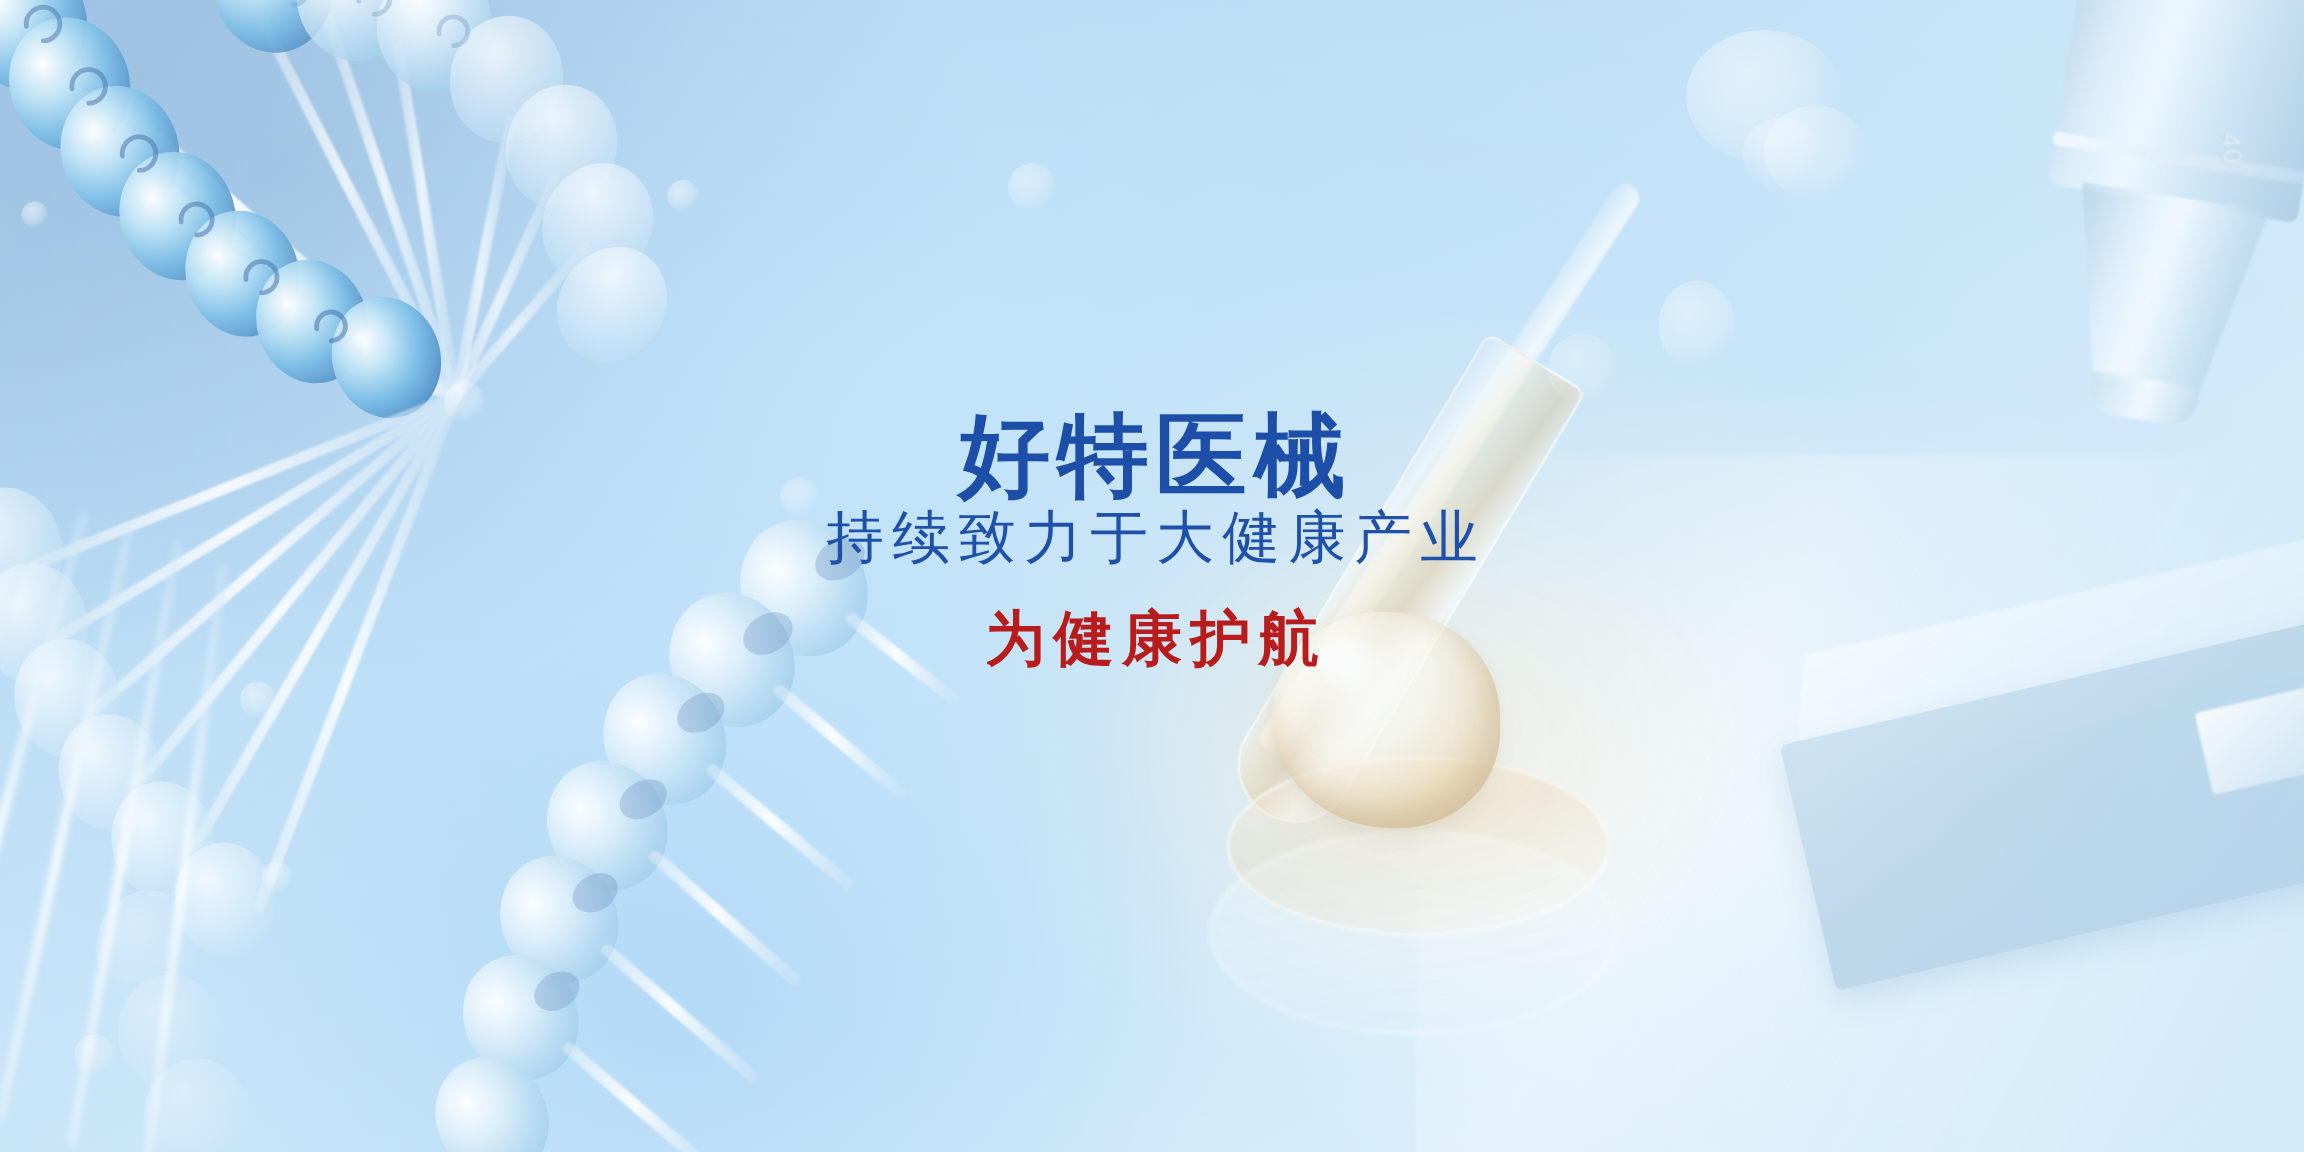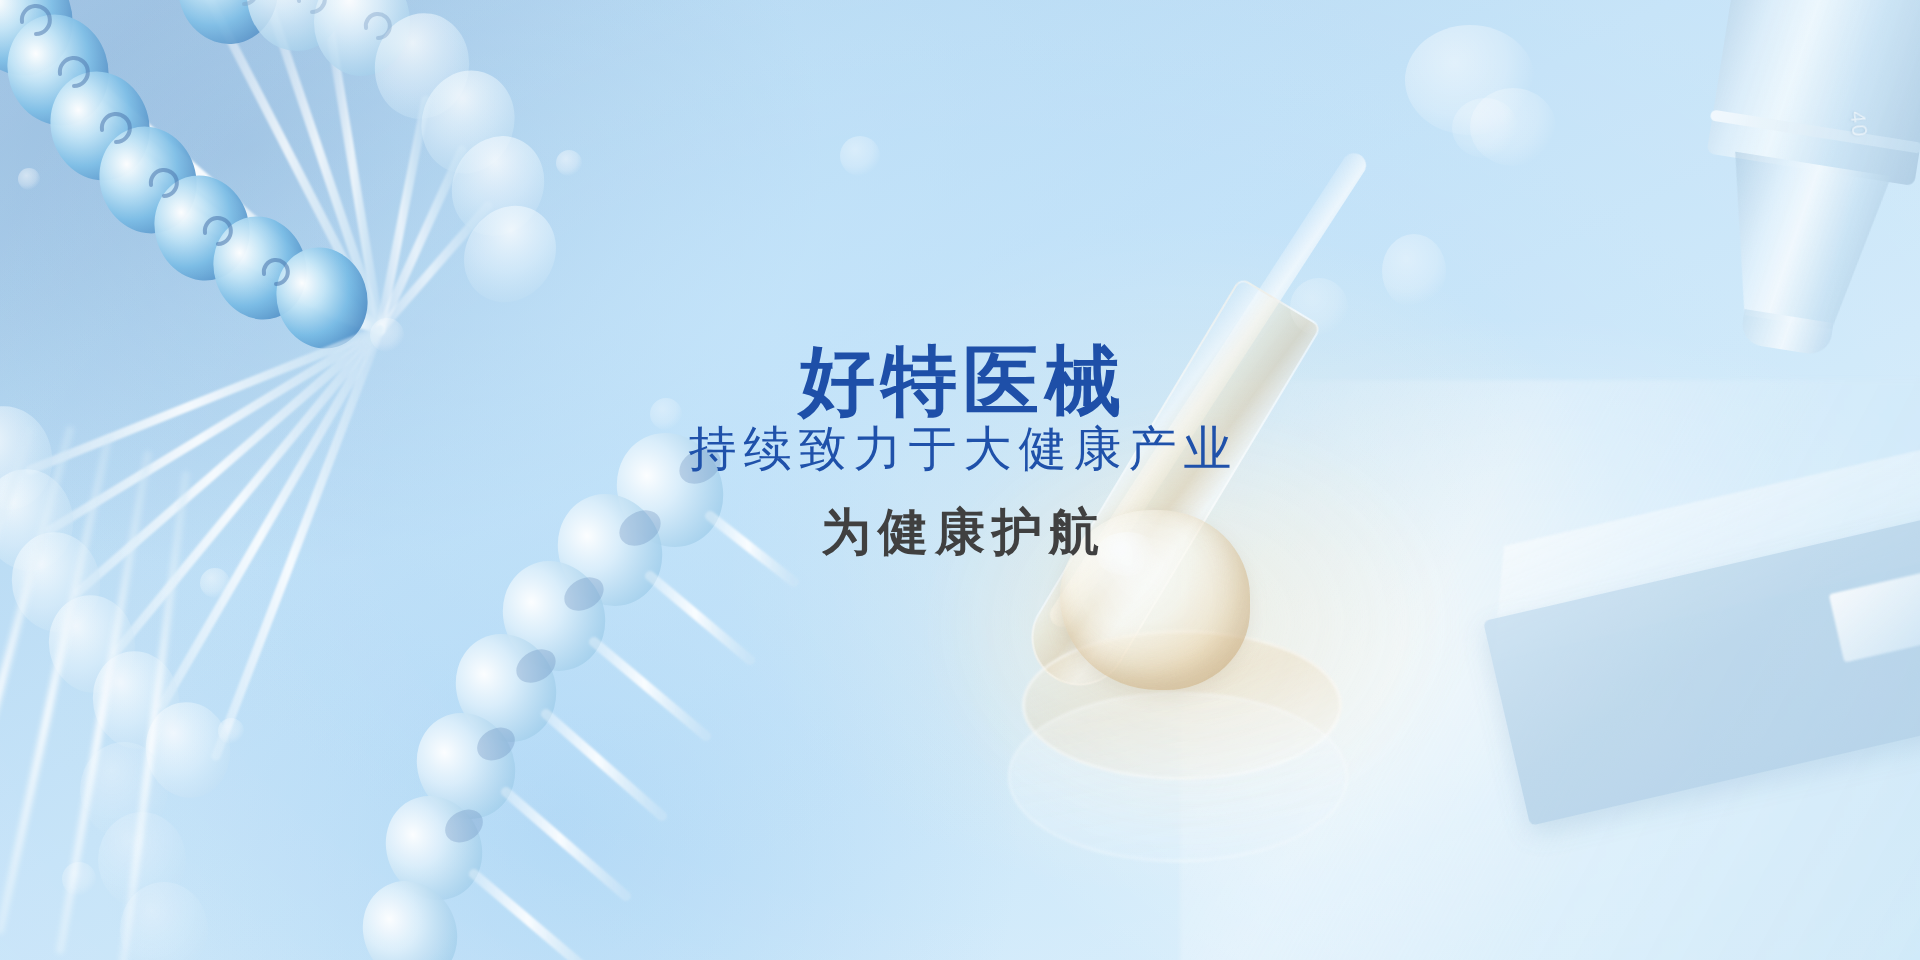--- a/index.html
+++ b/index.html
@@ -272,21 +272,21 @@
     font-weight: 400;
     color: #1f51aa;
     letter-spacing: 7px;
     line-height: 1.12;
     text-indent: 7px;
   }
   .tagline {
     margin-top: 28px;
     font-size: 50px;
     font-weight: 700;
-    color: #404040;
+    color: #b91c1c;
     letter-spacing: 7px;
     line-height: 1.12;
     text-indent: 7px;
   }
 
   
   .vignette {
     position: absolute;
     inset: 0;
     pointer-events: none;

